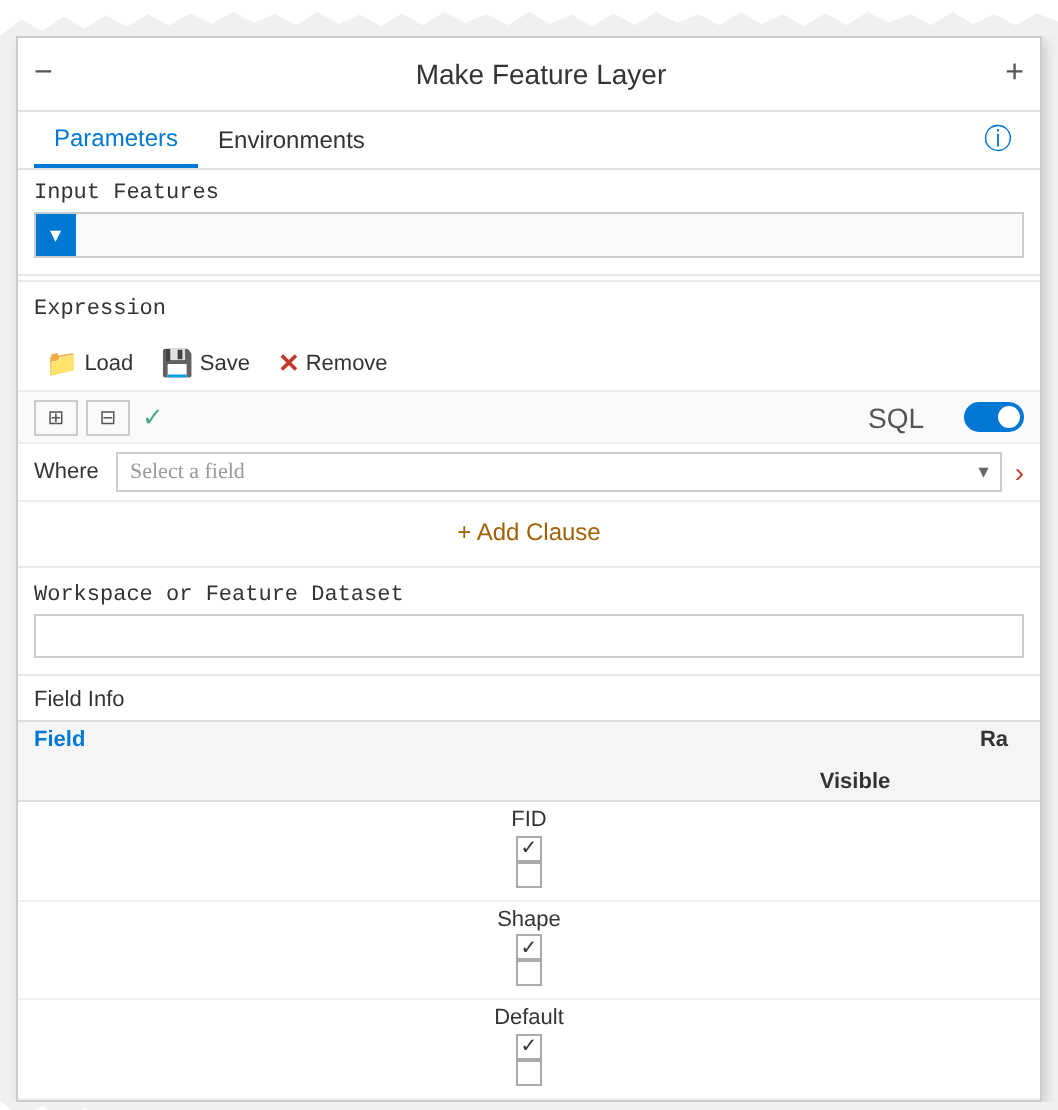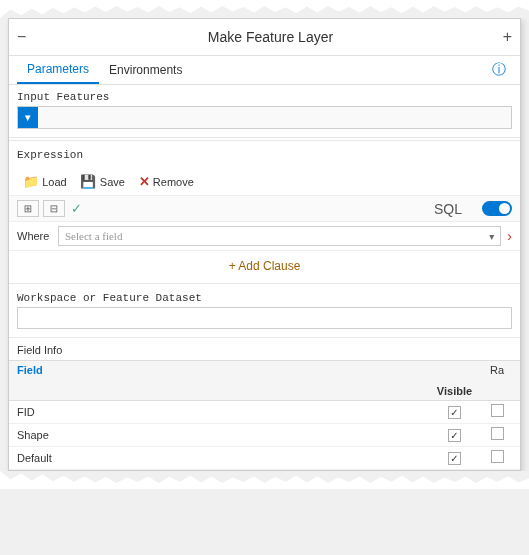--- a/index.html
+++ b/index.html
@@ -306,48 +306,50 @@
       font-size: 11px;
       color: #333;
     }
 
     .table-header {
       display: flex;
       background: #f5f5f5;
       border-top: 1px solid #ddd;
       border-bottom: 1px solid #ddd;
       padding: 3px 8px;
+      gap: 27px;
     }
     .table-col-field {
       flex: 1;
       font-size: 11px;
       font-weight: 600;
       color: #0078d4;
     }
     .table-col-visible {
       width: 55px;
       font-size: 11px;
       font-weight: 600;
       color: #333;
       text-align: center;
       margin-top: 21px;
     }
     .table-col-ra {
       width: 30px;
       font-size: 11px;
-      font-weight: 400;
+      font-weight: 700;
       color: #333;
       text-align: center;
     }
 
     .table-row {
       display: flex;
       align-items: center;
       padding: 3px 8px;
       border-bottom: 1px solid #f0f0f0;
+      flex-direction: column;
     }
     .row-field {
       flex: 1;
       font-size: 11px;
       color: #333;
     }
     .row-visible {
       width: 55px;
       text-align: center;
     }

